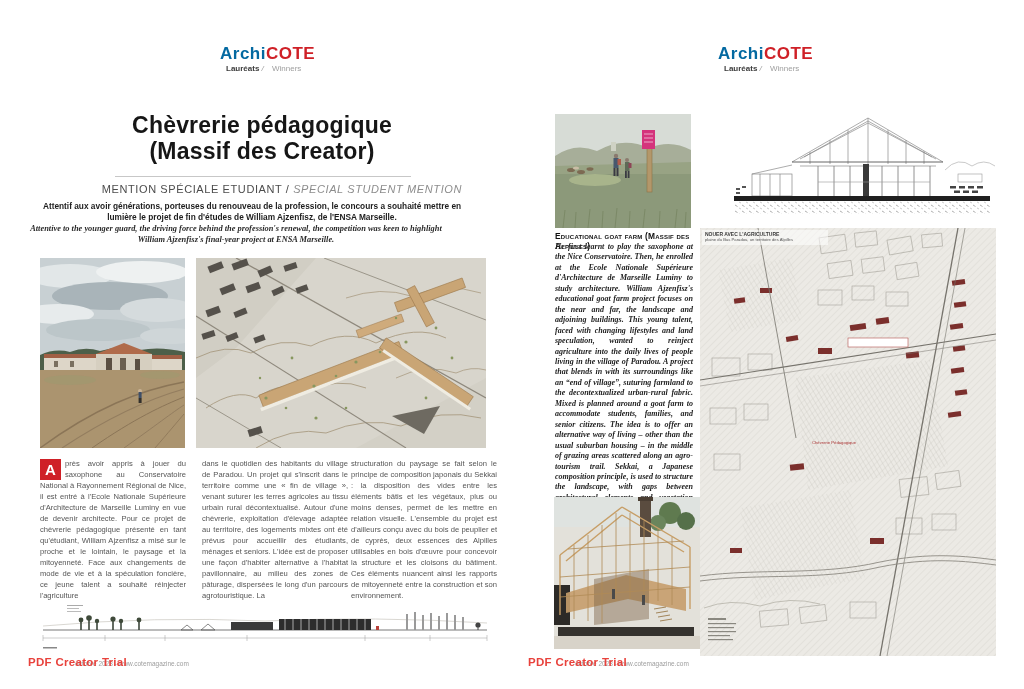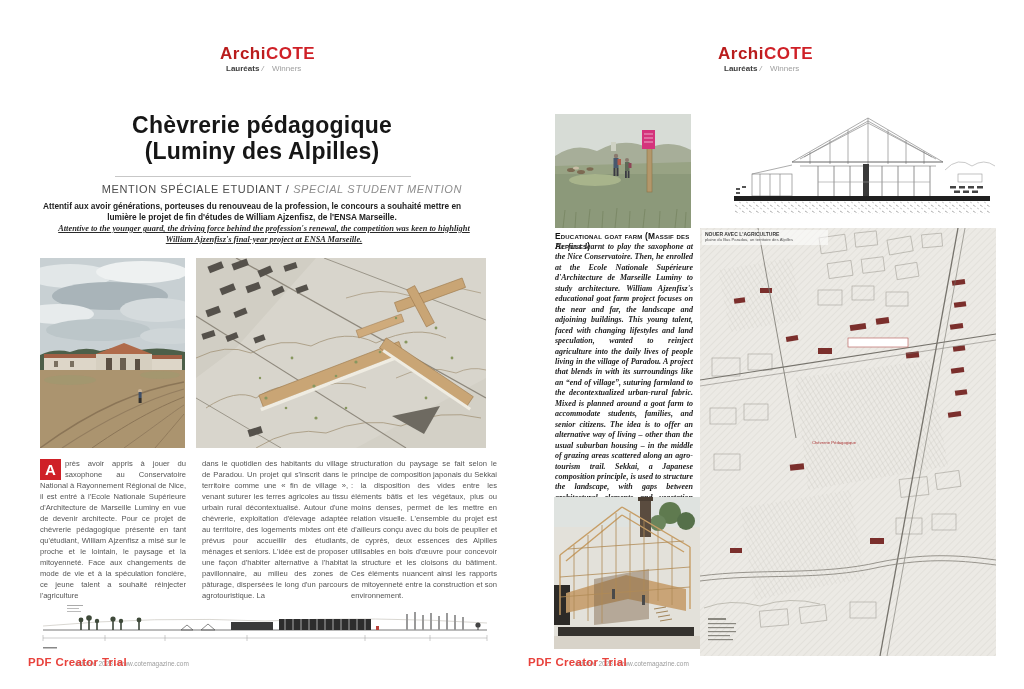--- a/index.html
+++ b/index.html
@@ -1,21 +1,21 @@
 <!DOCTYPE html>
 <html><head>
 <meta charset="utf-8">
 <style>
   html,body{margin:0;padding:0;background:#ffffff;}
   .spread{position:relative;width:1024px;height:689px;background:#ffffff;overflow:hidden;
           font-family:"Liberation Sans",sans-serif;}
   .abs{position:absolute;}
   
   .logo{font-size:17px;letter-spacing:.5px;white-space:nowrap;}
-  .logo .lg-black{color:#b91c1c;font-weight:600;}
+  .logo .lg-black{color:#0369a1;font-weight:600;}
   .logo .lg-red{color:#cf2027;font-weight:800;}
   .tagline{font-size:8px;white-space:nowrap;}
   .tagline .tg-fr{color:#3c3c3c;font-weight:700;}
   .tagline .tg-sep{color:#9a9a9a;font-style:italic;}
   .tagline .tg-en{color:#9e9e9e;margin-left:6px;}
   
   .title{font-size:23px;line-height:26px;font-weight:800;color:#161616;text-align:center;letter-spacing:.2px;}
   .rule{height:1px;background:#c7c7c7;}
   .mention{font-size:11px;color:#4c4c4c;text-align:right;letter-spacing:.6px;white-space:nowrap;}
   .mention .mn-en{color:#8c8c8c;font-style:italic;}
@@ -51,31 +51,31 @@
 
     <div class="abs logo" style="left:220px;top:44px;">
       <span class="lg-black">Archi</span><span class="lg-red">COTE</span>
     </div>
     <div class="abs tagline" style="left:226px;top:64px;">
       <span class="tg-fr">Lauréats</span><span class="tg-sep"> / </span><span class="tg-en">Winners</span>
     </div>
 
     <div class="abs title" style="left:62px;top:112px;width:400px;">
       <div>Chèvrerie pédagogique</div>
-      <div>(Luminy des Alpilles)</div>
+      <div>(Massif des Creator)</div>
     </div>
 
     <div class="abs rule" style="left:115px;top:176px;width:296px;"></div>
 
     <div class="abs mention" style="left:62px;top:183px;width:400px;">
       <span>MENTION SPÉCIALE ETUDIANT / </span><span class="mn-en">SPECIAL STUDENT MENTION</span>
     </div>
 
     <div class="abs intro-fr" style="left:40px;top:201px;width:424px;">Attentif aux avoir générations, porteuses du renouveau de la profession, le concours a souhaité mettre en lumière le projet de fin d'études de William Ajzenfisz, de l'ENSA Marseille.</div>
-    <div class="abs intro-en" style="left:52px;top:224px;width:424px;text-decoration:underline;">Attentive to the younger guard, the driving force behind the profession's renewal, the competition was keen to highlight William Ajzenfisz's final-year project at ENSA Marseille.</div>
+    <div class="abs intro-en" style="left:24px;top:224px;width:424px;">Attentive to the younger guard, the driving force behind the profession's renewal, the competition was keen to highlight William Ajzenfisz's final-year project at ENSA Marseille.</div>
 
     <div class="abs fig" style="left:40px;top:258px;width:145px;height:190px;">
       <svg viewBox="0 0 145 190" preserveAspectRatio="none">
         <rect width="145" height="190" fill="#c8d0d3"></rect>
         <ellipse cx="30" cy="18" rx="42" ry="12" fill="#e2e7e8"></ellipse>
         <ellipse cx="102" cy="14" rx="46" ry="11" fill="#eef1f1"></ellipse>
         <ellipse cx="70" cy="38" rx="58" ry="14" fill="#a9b4b9"></ellipse>
         <ellipse cx="18" cy="56" rx="36" ry="10" fill="#e7ebec"></ellipse>
         <ellipse cx="118" cy="52" rx="38" ry="12" fill="#d5dbdd"></ellipse>
         <ellipse cx="58" cy="72" rx="52" ry="11" fill="#bcc6c9"></ellipse>

